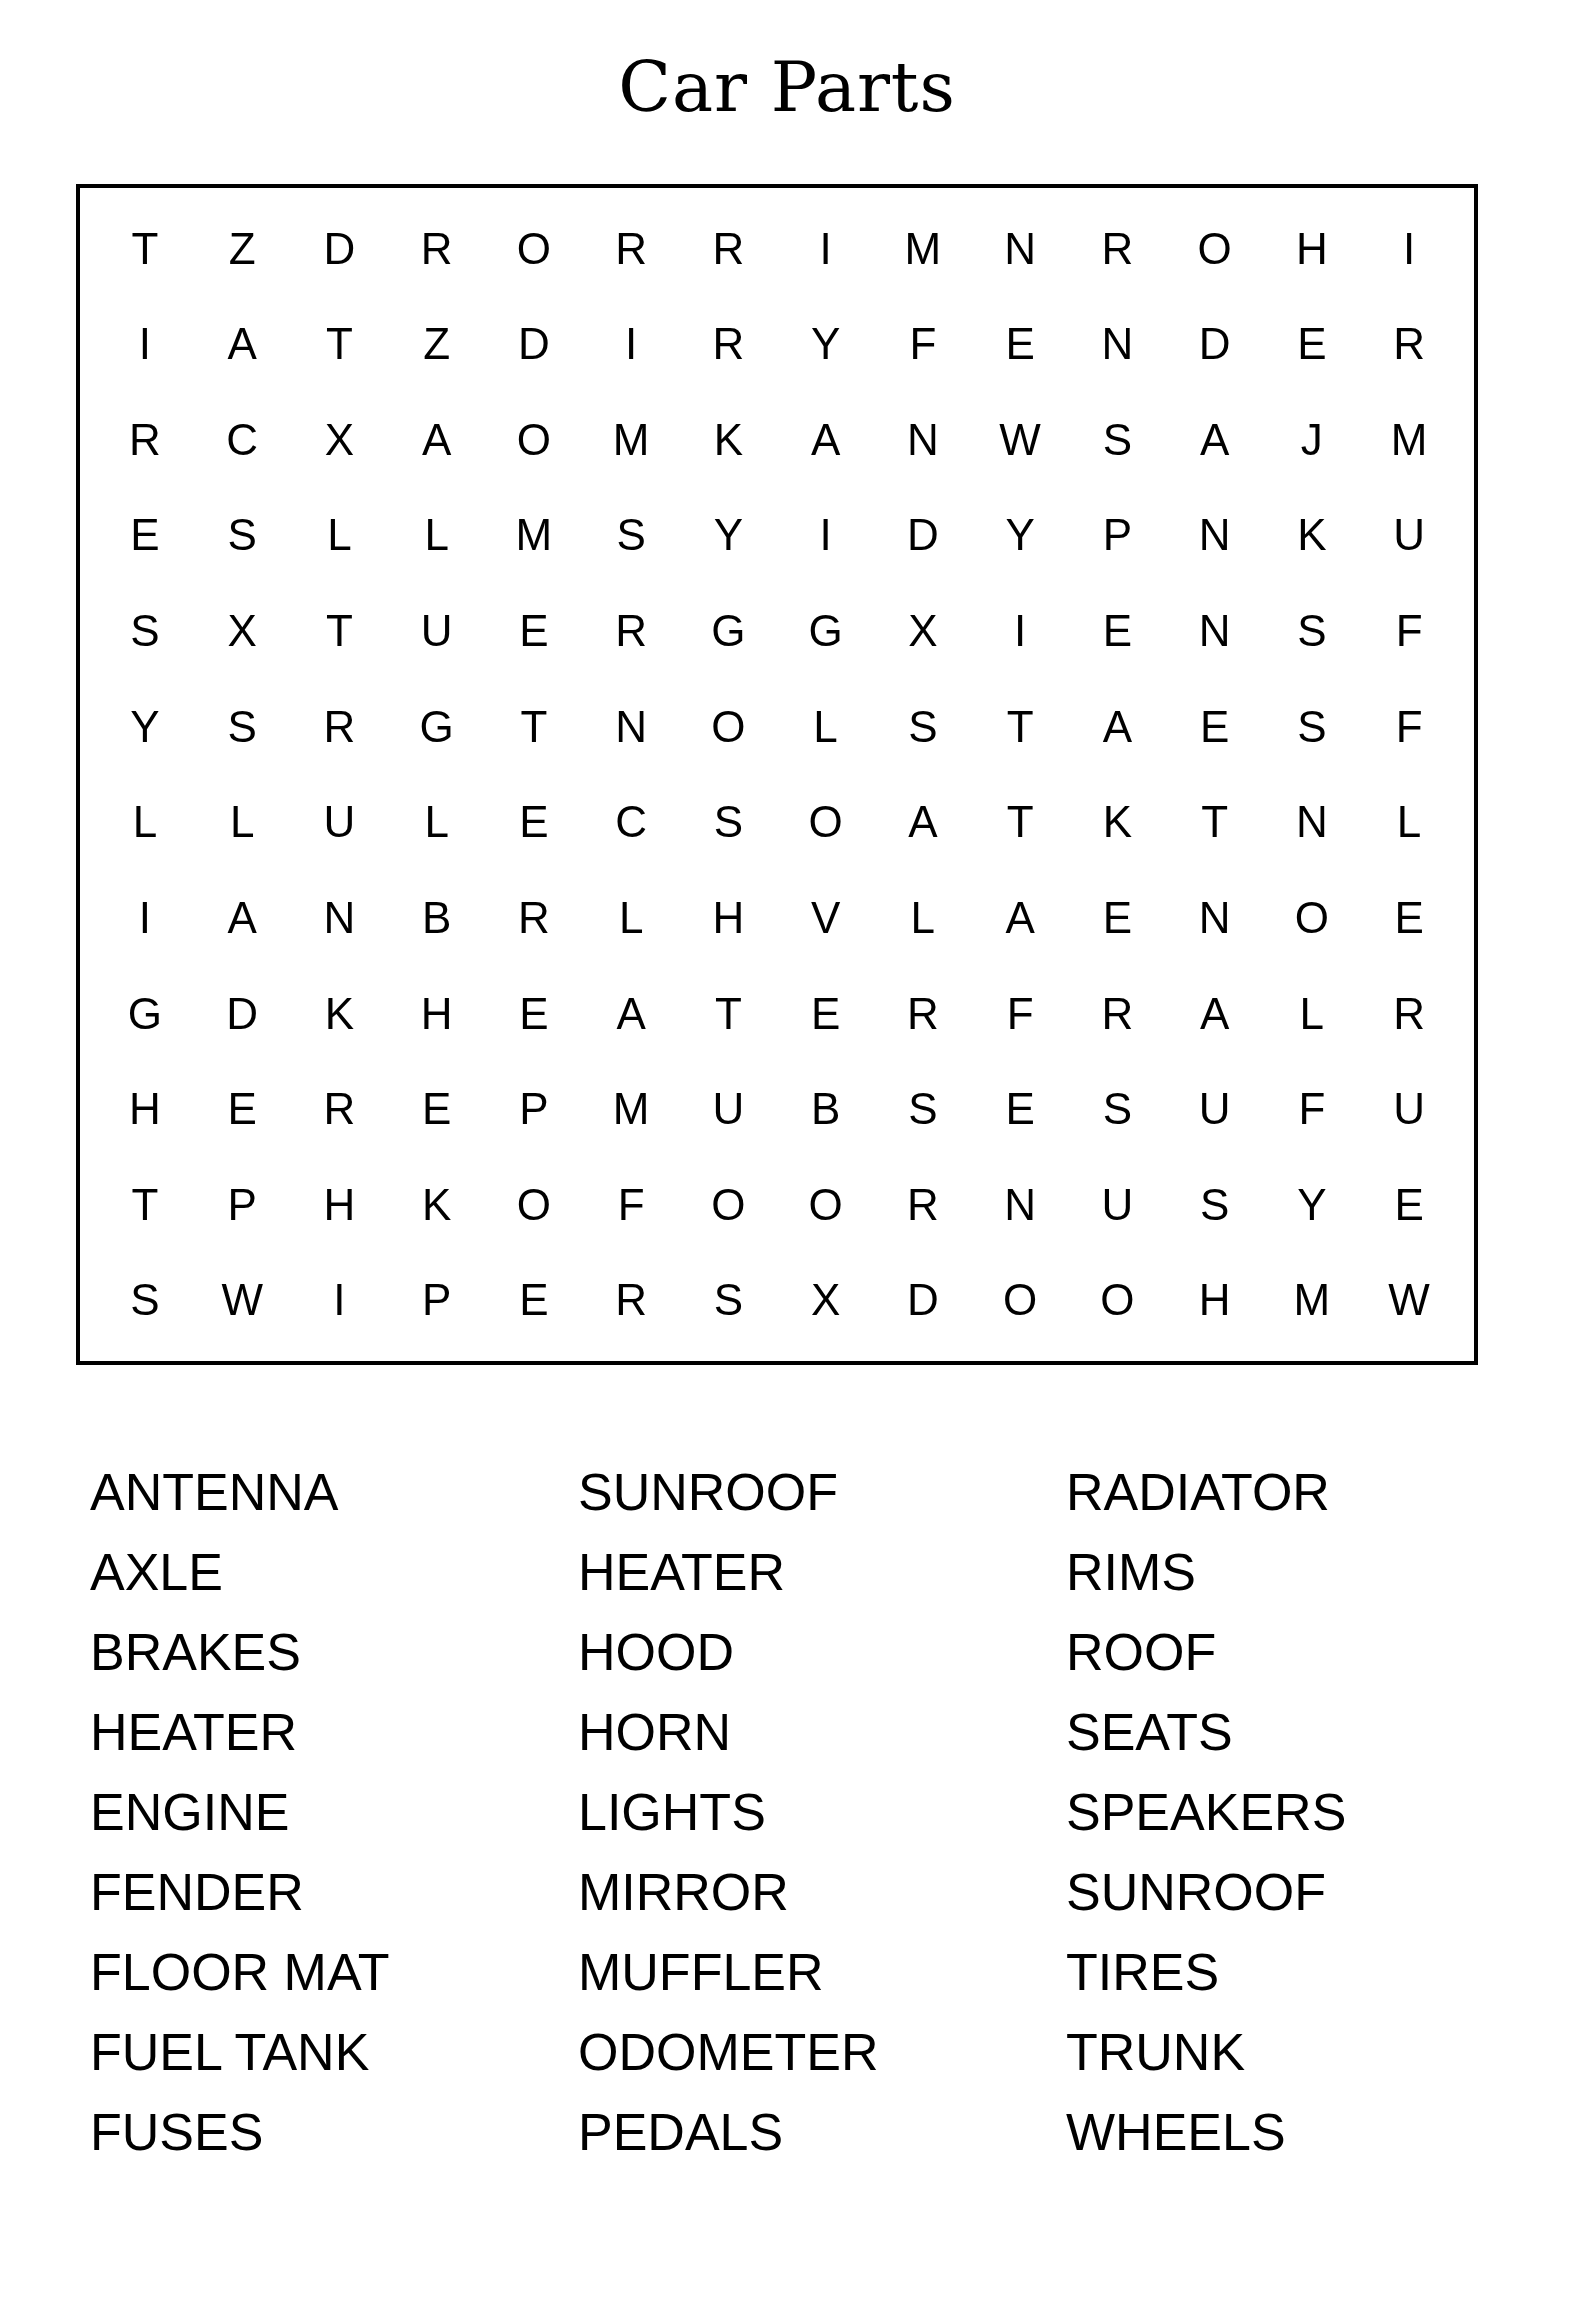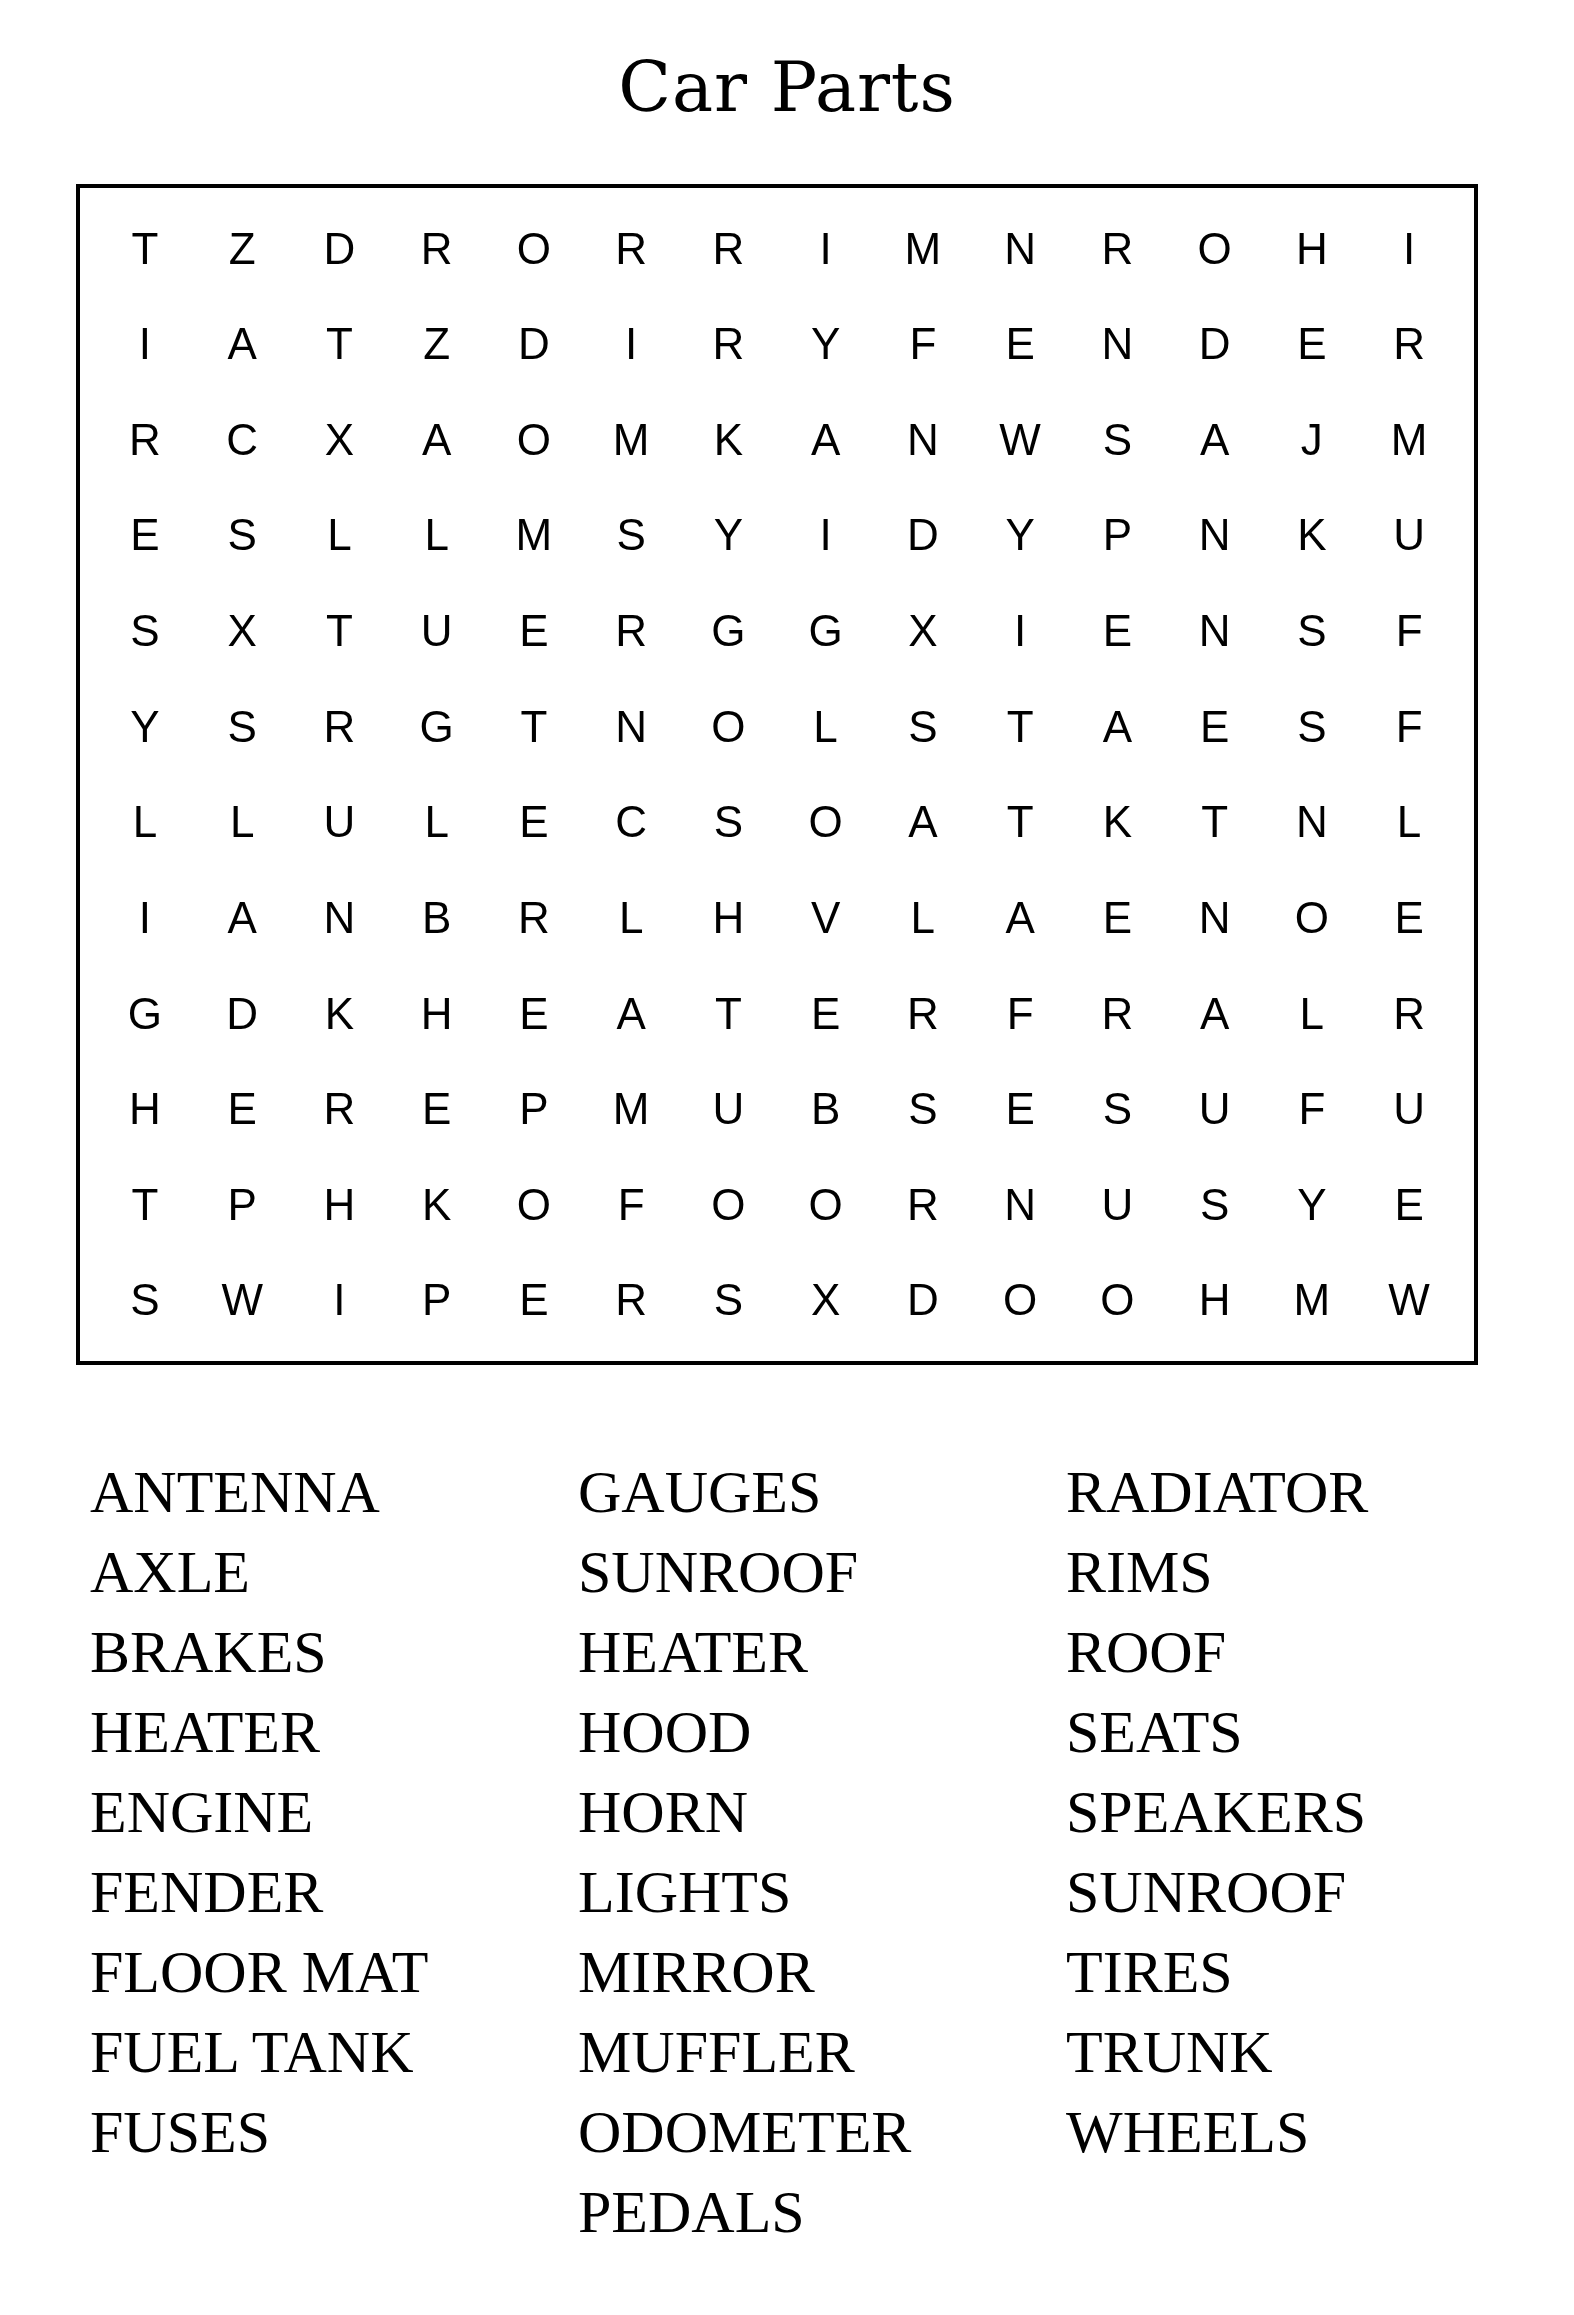--- a/index.html
+++ b/index.html
@@ -70,23 +70,23 @@
     justify-content: flex-start;
   }
   .word-col {
     width: 488px;
     display: flex;
     flex-direction: column;
   }
   .word-col.col2 { width: 488px; }
   .word-col.col3 { width: 434px; }
   .word {
-    font-size: 60px;
+    font-size: 52px;
     line-height: 80px;
-    font-family: Liberation Serif, serif;
+    font-family: Liberation Sans, sans-serif;
     font-weight: 400;
     white-space: nowrap;
   }
 </style>
 </head>
 <body>
 
 <div class="page">
 
   <h1 class="title">Car Parts</h1>
@@ -270,21 +270,20 @@
         <div class="word">AXLE</div>
         <div class="word">BRAKES</div>
         <div class="word">HEATER</div>
         <div class="word">ENGINE</div>
         <div class="word">FENDER</div>
         <div class="word">FLOOR MAT</div>
         <div class="word">FUEL TANK</div>
         <div class="word">FUSES</div>
       </div>
     <div class="word-col col2" id="wcol1">
-        <div class="word">GAUGES</div>
         <div class="word">SUNROOF</div>
         <div class="word">HEATER</div>
         <div class="word">HOOD</div>
         <div class="word">HORN</div>
         <div class="word">LIGHTS</div>
         <div class="word">MIRROR</div>
         <div class="word">MUFFLER</div>
         <div class="word">ODOMETER</div>
         <div class="word">PEDALS</div>
       </div>

